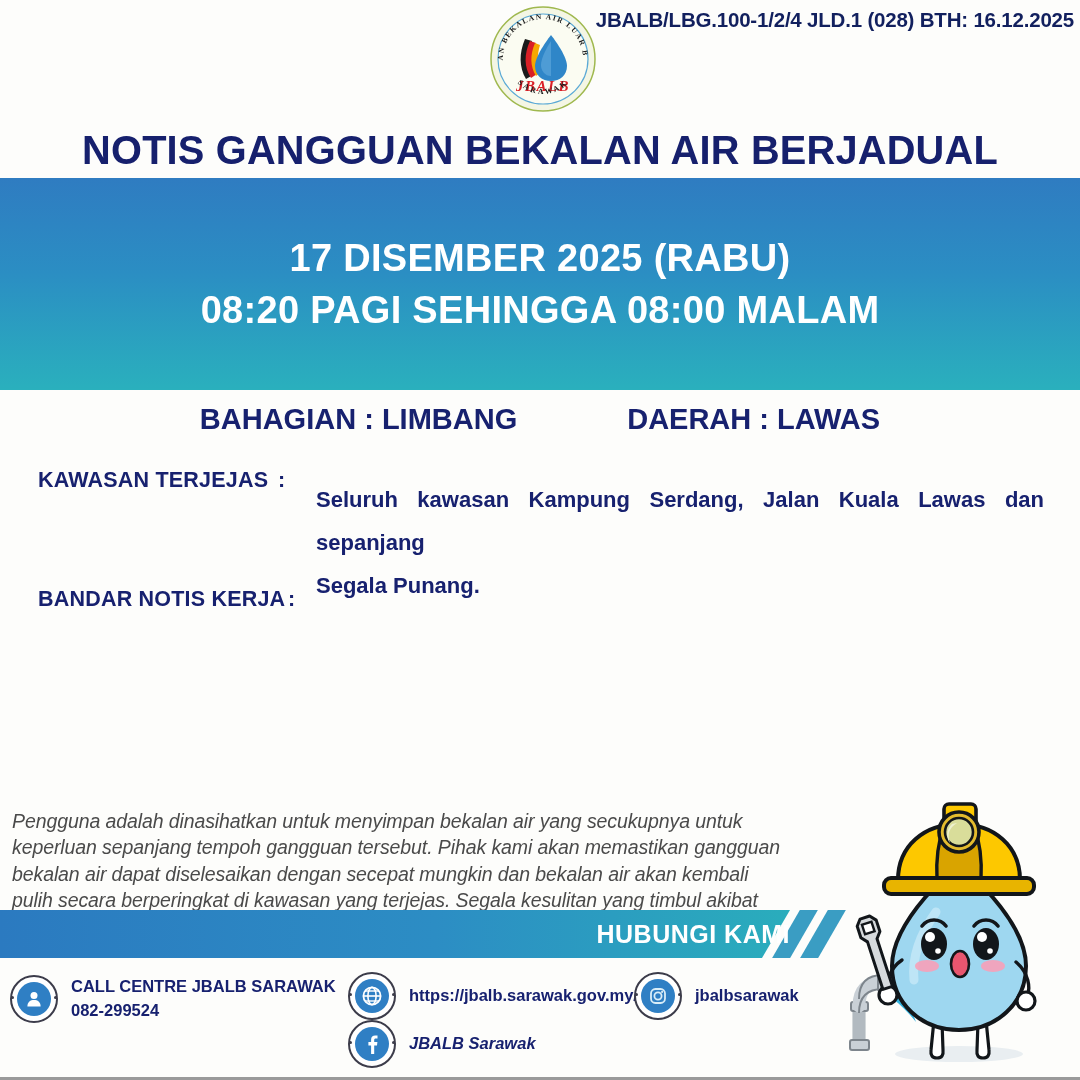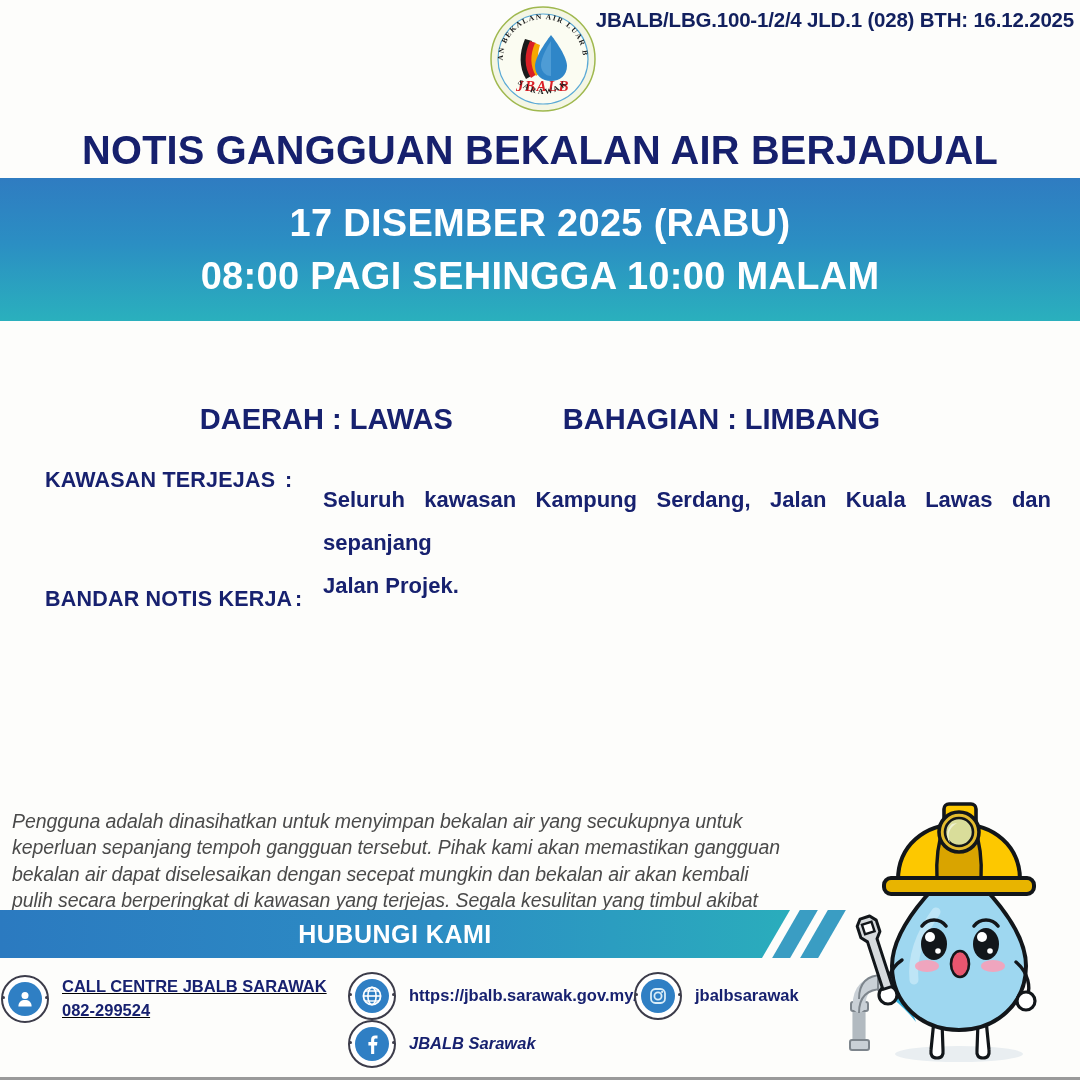--- a/index.html
+++ b/index.html
@@ -58,21 +58,21 @@
     letter-spacing: 0.2px;
     transform: scaleX(0.97);
   }
 
   
   #date-banner {
     position: absolute;
     top: 178px;
     left: 0;
     width: 1080px;
-    height: 143px;
+    height: 212px;
     background: linear-gradient(180deg, #2f7cc1 0%, #2b8ec3 45%, #2ab0bd 100%);
     color: #ffffff;
     display: flex;
     flex-direction: column;
     align-items: center;
     justify-content: center;
   }
   .banner-line {
     font-size: 38px;
     font-weight: bold;
@@ -90,21 +90,21 @@
     display: flex;
     justify-content: center;
     gap: 110px;
     font-size: 29px;
     font-weight: bold;
     color: #17216f;
   }
 
   .field-block {
     position: absolute;
-    left: 45px;
+    left: 38px;
     width: 1012px;
     color: #17216f;
   }
   .field-row {
     display: flex;
     align-items: flex-start;
   }
   .field-label {
     font-size: 21.5px;
     font-weight: bold;
@@ -176,21 +176,21 @@
   }
   #contact-banner .stripe.s1 { left: 786px; }
   #contact-banner .stripe.s2 { left: 814px; }
   #contact-title {
     position: absolute;
     top: 0;
     left: 0;
     width: 790px;
     height: 48px;
     line-height: 48px;
-    text-align: center;
+    text-align: right;
     color: #ffffff;
     font-size: 25px;
     font-weight: bold;
     letter-spacing: 0.5px;
   }
 
   
   .contact-item {
     position: absolute;
     display: flex;
@@ -229,21 +229,21 @@
   }
   .contact-icon .dot-l { left: -1px; }
   .contact-icon .dot-r { right: -1px; }
   .contact-text {
     font-size: 16.5px;
     font-weight: bold;
     color: #17216f;
     line-height: 1.45;
     white-space: nowrap;
   }
-  #contact-call { top: 975px; left: 1px; text-decoration: underline; }
+  #contact-call { top: 975px; left: 10px; }
   #contact-web  { top: 972px; left: 348px; }
   #contact-fb   { top: 1020px; left: 348px; font-style: italic; }
   #contact-ig   { top: 972px; left: 634px; text-align: center; }
 
   
   #mascot {
     position: absolute;
     top: 792px;
     left: 826px;
     width: 254px;
@@ -283,35 +283,35 @@
           <textPath href="#arcBot" startOffset="50%" text-anchor="middle">SARAWAK</textPath>
         </text>
       </svg>
     </div>
 
     <div id="notice-title">NOTIS GANGGUAN BEKALAN AIR BERJADUAL</div>
   </div>
 
   <div id="date-banner">
     <div class="banner-line">17 DISEMBER 2025 (RABU)</div>
-    <div class="banner-line">08:00 PAGI SEHINGGA 10:00 MALAM</div>
+    <div class="banner-line">08:20 PAGI SEHINGGA 08:00 MALAM</div>
   </div>
 
   <div id="divisions">
+    <span>BAHAGIAN : LIMBANG</span>
     <span>DAERAH : LAWAS</span>
-    <span>BAHAGIAN : LIMBANG</span>
   </div>
 
   <div class="field-block" id="kawasan">
     <div class="field-row">
       <div class="field-label">KAWASAN TERJEJAS</div>
       <div class="field-colon">:</div>
       <div class="field-value">
         <span>Seluruh kawasan Kampung Serdang, Jalan Kuala Lawas dan sepanjang</span>
-        <span class="last-line">Jalan Projek.</span>
+        <span class="last-line">Segala Punang.</span>
       </div>
     </div>
   </div>
 
   <div class="field-block" id="huraian">
     <div class="field-row">
       <div class="field-label">BANDAR NOTIS KERJA</div>
       <div class="field-colon">:</div>
     </div>
   </div>

